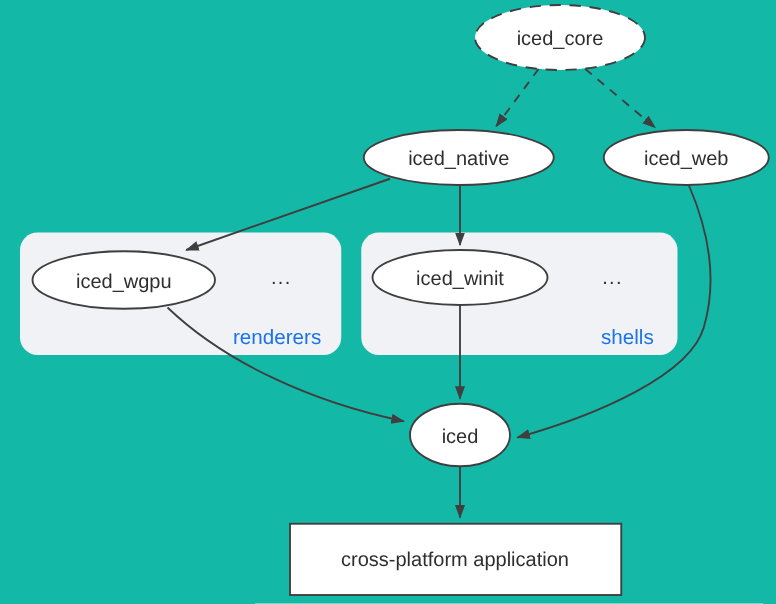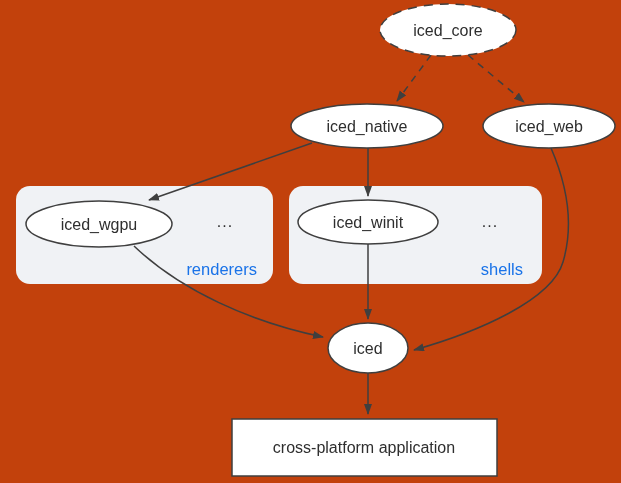--- a/index.html
+++ b/index.html
@@ -5,21 +5,21 @@
   html, body {
     margin: 0;
     padding: 0;
     background: #ffffff;
     font-family: "Liberation Sans", sans-serif;
   }
   .canvas {
     position: relative;
     width: 621px;
     height: 483px;
-    background: #c2410c;
+    background: #14b8a6;
     overflow: hidden;
   }
   svg { display: block; }
   .group-box {
     fill: #f0f2f5;
     stroke: none;
   }
   .node-shape {
     fill: #ffffff;
     stroke: #3f3f3f;

